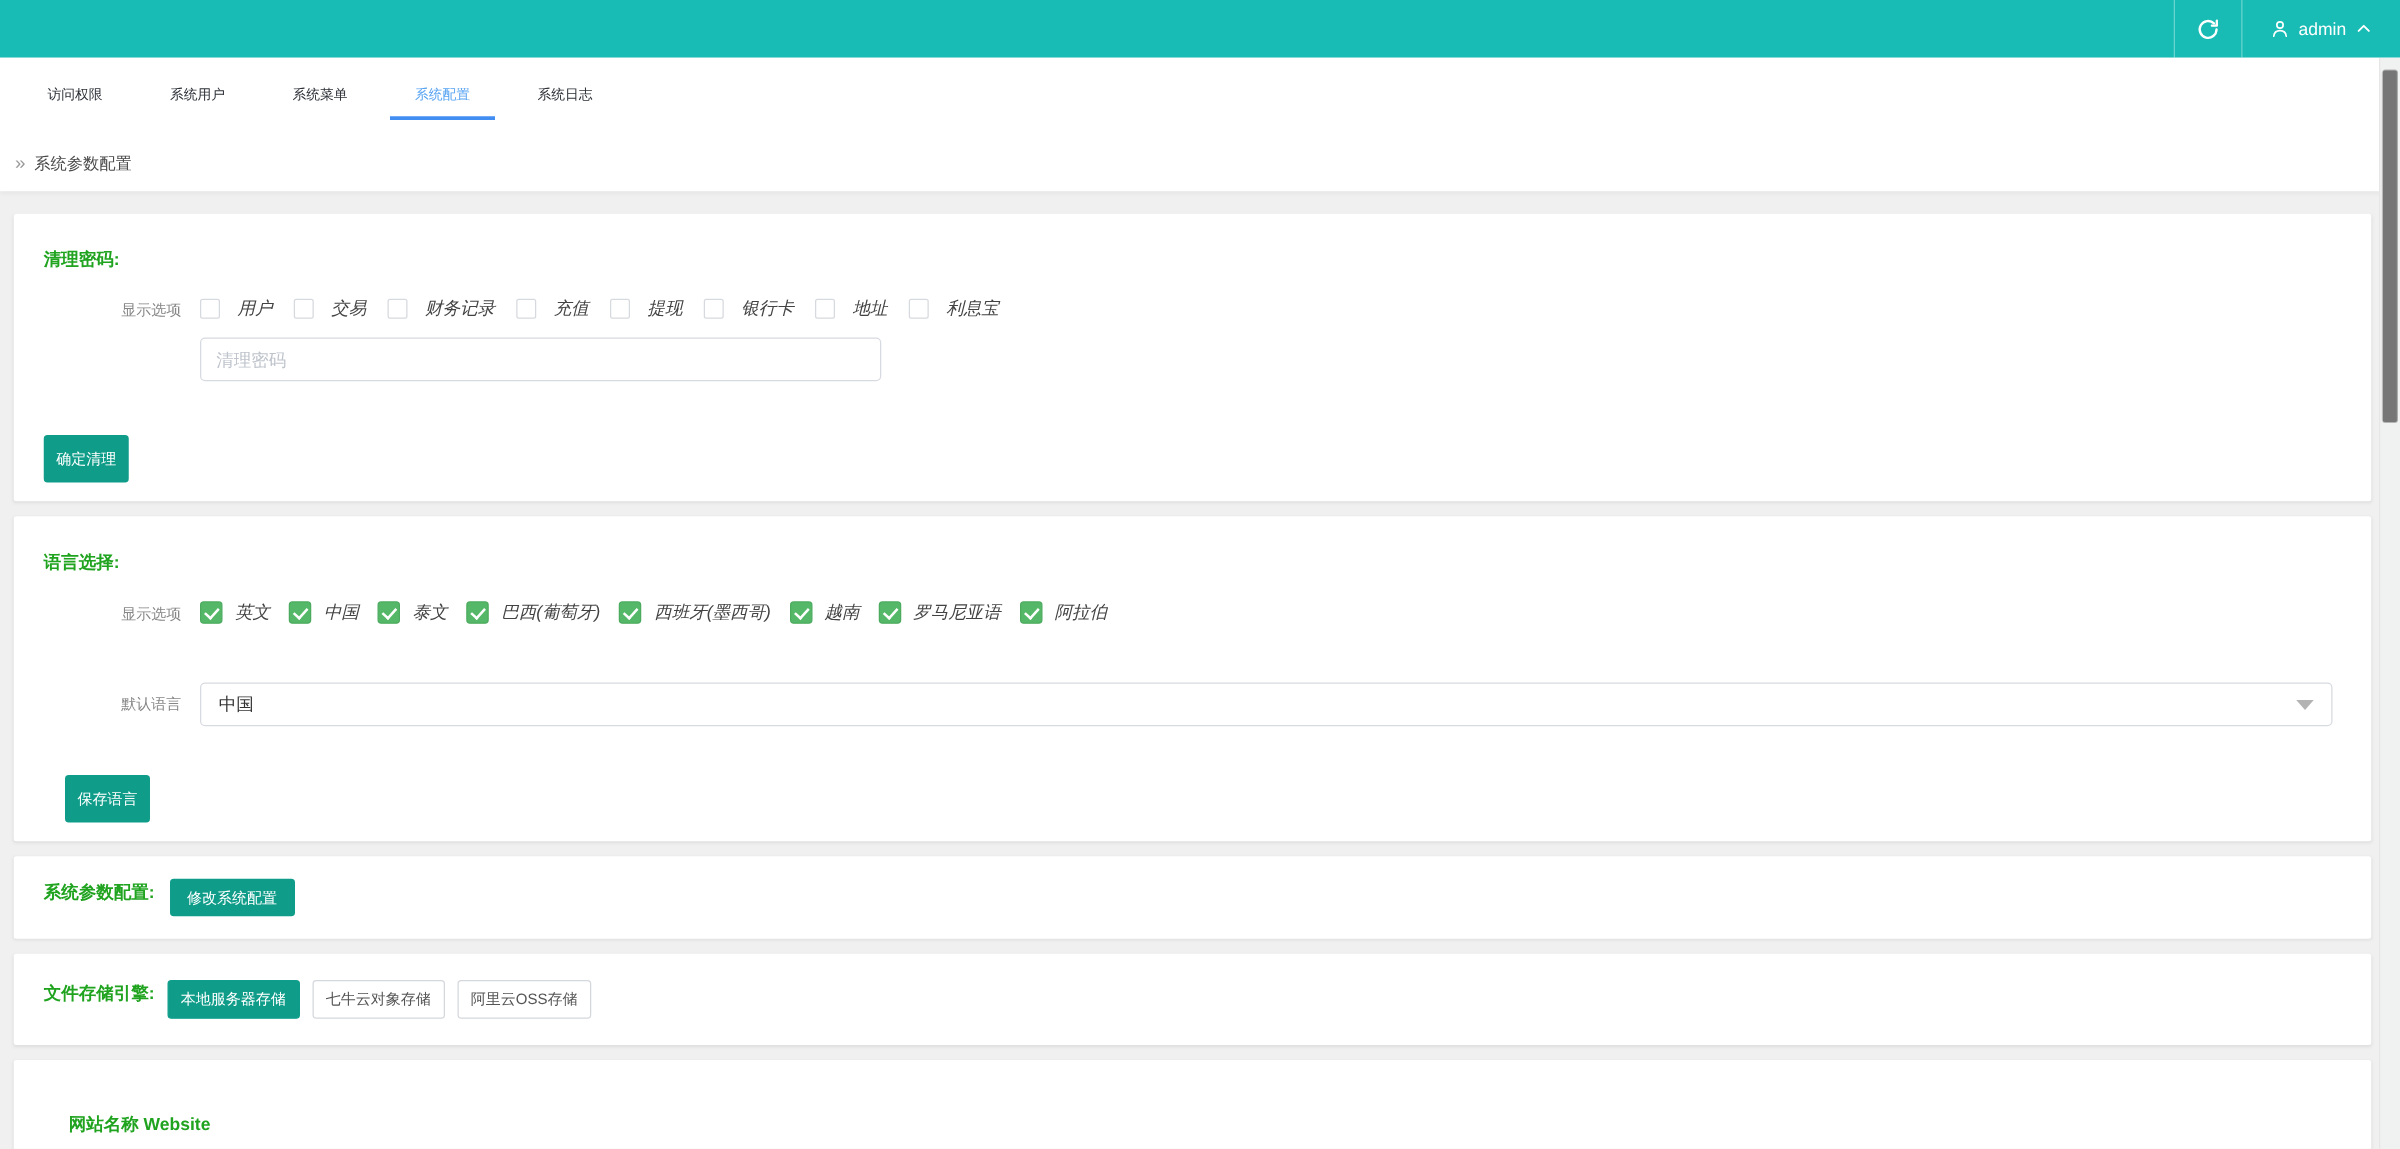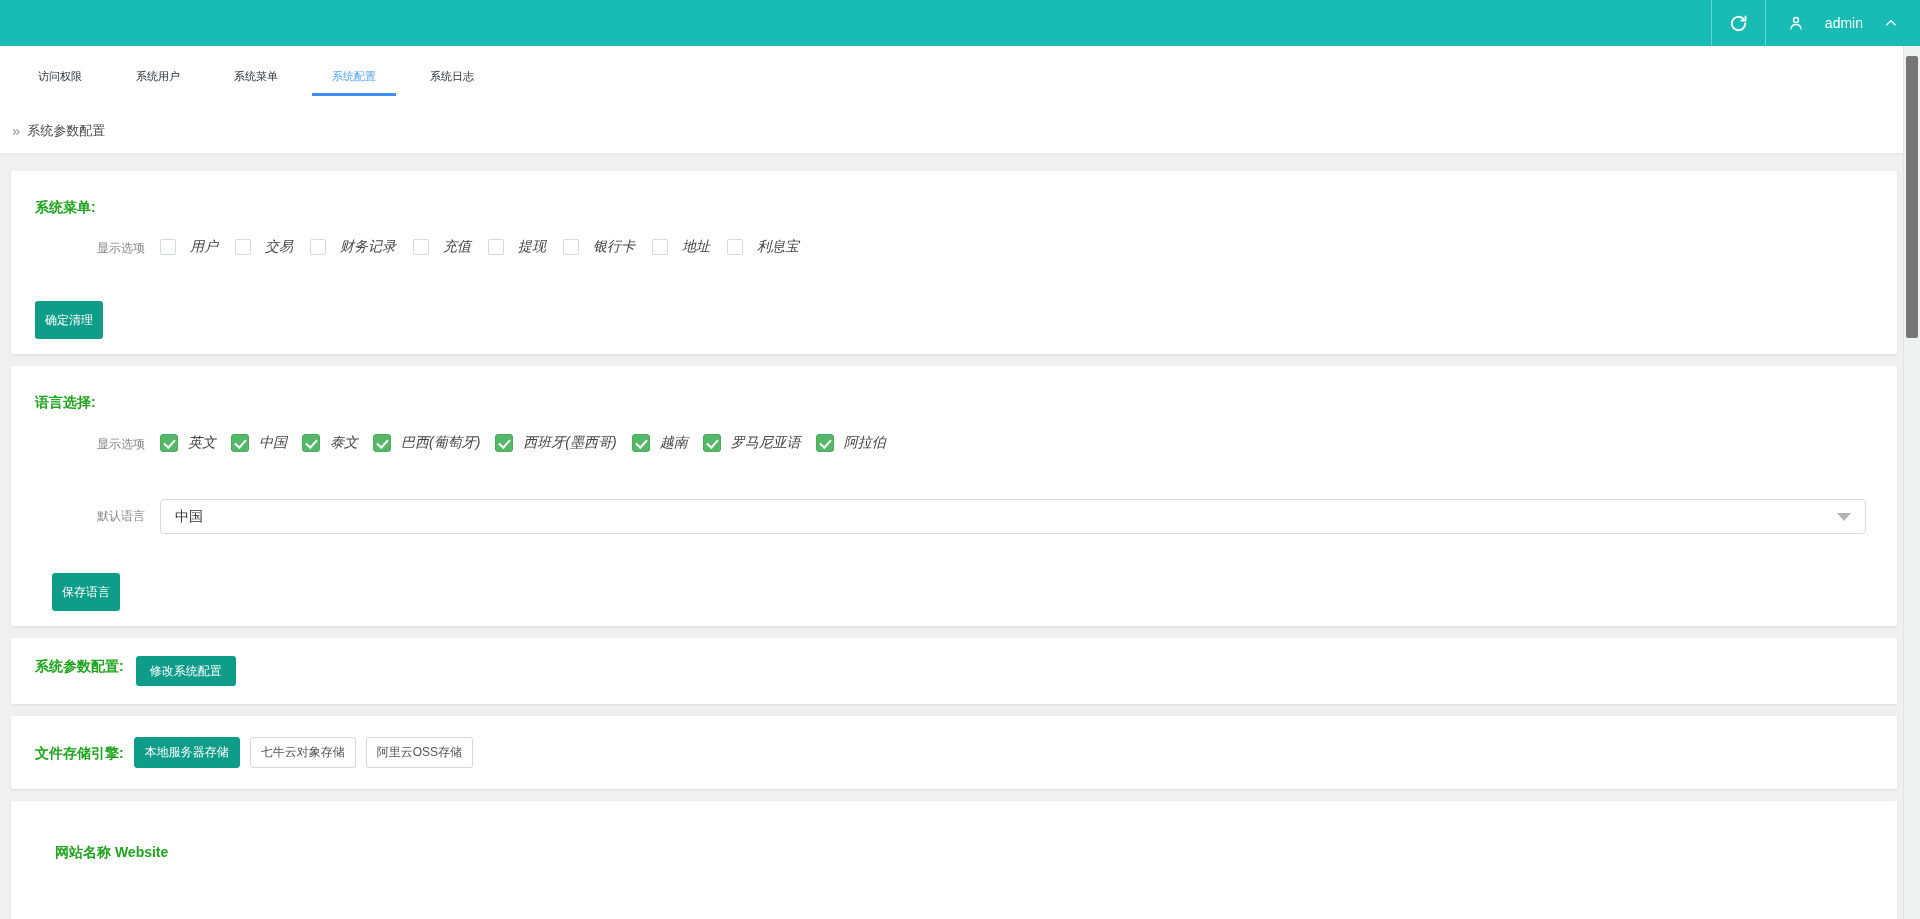--- a/index.html
+++ b/index.html
@@ -7,21 +7,21 @@
     font-family: "Liberation Sans", "DejaVu Sans", sans-serif; font-size: 14px; color: #434343; }
 
   
   .topbar { position: relative; height: 46px; background: #19bcb5; color: #fff;
     display: flex; align-items: center; z-index: 20; }
   .topbar-title { position: absolute; left: 0; right: 0; text-align: center;
     font-size: 16px; font-weight: 600; letter-spacing: .2px; }
   .topbar-right { position: absolute; right: 0; top: 0; height: 100%; display: flex; align-items: stretch; }
   .topbar-divider { width: 1px; background: rgba(255,255,255,.35); }
   .topbar-btn { display: flex; align-items: center; justify-content: center; padding: 0 17px; cursor: pointer; }
-  .user-btn { display: flex; align-items: center; gap: 21px; padding: 0 22px; cursor: pointer; font-size: 14px; }
+  .user-btn { display: flex; align-items: center; gap: 7px; padding: 0 22px; cursor: pointer; font-size: 14px; }
 
   
   .tabbar { background: #fff; padding: 14px 0 0 18px; display: flex; gap: 14px; }
   .tab { height: 36px; line-height: 33px; padding: 0 20px; font-size: 11px; color: #2b2f36;
     cursor: pointer; border-bottom: 3px solid transparent; }
   .tab.active { color: #57a3f3; border-bottom-color: #418df2; }
 
   
   .breadcrumb { background: #fff; height: 57px; display: flex; align-items: center;
     padding: 12px 0 0 12px; box-shadow: 0 2px 3px rgba(0,0,0,.04); }
@@ -68,21 +68,21 @@
 
   .btn { display: inline-block; background: #0f9d8a; color: #fff; border: none; border-radius: 3px;
     font-size: 12px; height: 38px; padding: 0 10px; cursor: pointer;
     font-family: "Liberation Sans", "DejaVu Sans", sans-serif; }
   .btn-cleanup { margin-top: 43px; }
   .btn-savelang { margin-top: 39px; margin-left: 17px; }
 
   .card-inline { padding: 18px 24px; display: flex; margin-bottom: 12px; }
   .btn-modify { height: 30px; margin-left: 12px; padding: 0 14px; }
 
-  .card-storage { padding: 21px 24px; display: flex; align-items: center; margin-bottom: 12px; }
+  .card-storage { padding: 21px 24px; display: flex; margin-bottom: 12px; }
   .storage-btn { height: 31px; padding: 0 10px; font-size: 12px; border-radius: 3px; margin-left: 10px;
     background: #fff; border: 1px solid #d4d7dc; color: #555; cursor: pointer;
     font-family: "Liberation Sans", "DejaVu Sans", sans-serif; }
   .storage-btn.active { background: #0f9d8a; border-color: #0f9d8a; color: #fff; }
   .card-website { padding: 41px 24px 30px 44px; height: 150px; }
 
   
   .scrollbar { position: fixed; top: 46px; right: 0; bottom: 0; width: 17px; background: #f0f1f1;
     border-left: 1px solid #e3e3e3; z-index: 10; }
   .scroll-thumb { position: absolute; top: 10px; left: 2px; right: 2px; height: 282px;
@@ -132,21 +132,21 @@
   </nav>
 
 <div class="breadcrumb">
   <span class="bc-icon">»</span>
   <span class="bc-label">系统参数配置</span>
 </div>
 
 <main class="main">
 
   <section class="card">
-    <div class="section-title">系统菜单:</div>
+    <div class="section-title">清理密码:</div>
     <div class="form-row cb-row">
       <span class="form-label">显示选项</span>
       <div>
         
       <label class="cb-item">
             <span class="cb-box"></span>
             <span class="cb-text">用户</span>
           </label><label class="cb-item">
             <span class="cb-box"></span>
             <span class="cb-text">交易</span>
@@ -162,20 +162,23 @@
           </label><label class="cb-item">
             <span class="cb-box"></span>
             <span class="cb-text">银行卡</span>
           </label><label class="cb-item">
             <span class="cb-box"></span>
             <span class="cb-text">地址</span>
           </label><label class="cb-item">
             <span class="cb-box"></span>
             <span class="cb-text">利息宝</span>
           </label></div>
+    </div>
+    <div class="input-row">
+      <input class="text-input" type="text" placeholder="清理密码" style="">
     </div>
     <button class="btn btn-cleanup">确定清理</button>
   </section>
 
   <section class="card" style="">
     <div class="section-title">语言选择:</div>
     <div class="form-row cb2-row">
       <span class="form-label">显示选项</span>
       <div>
         

